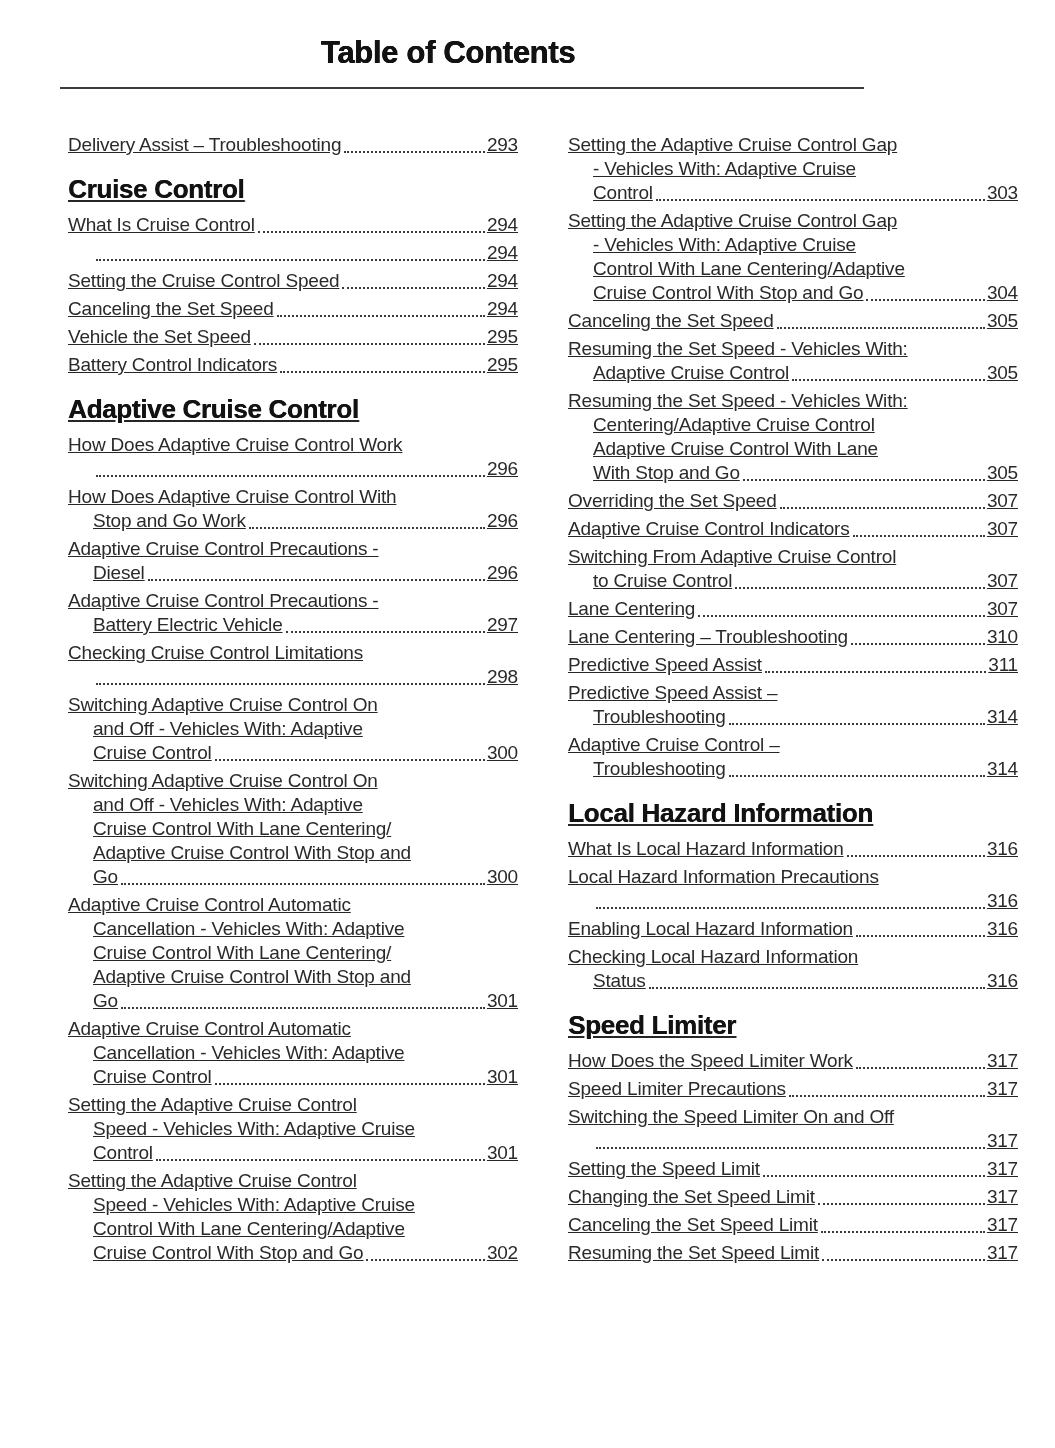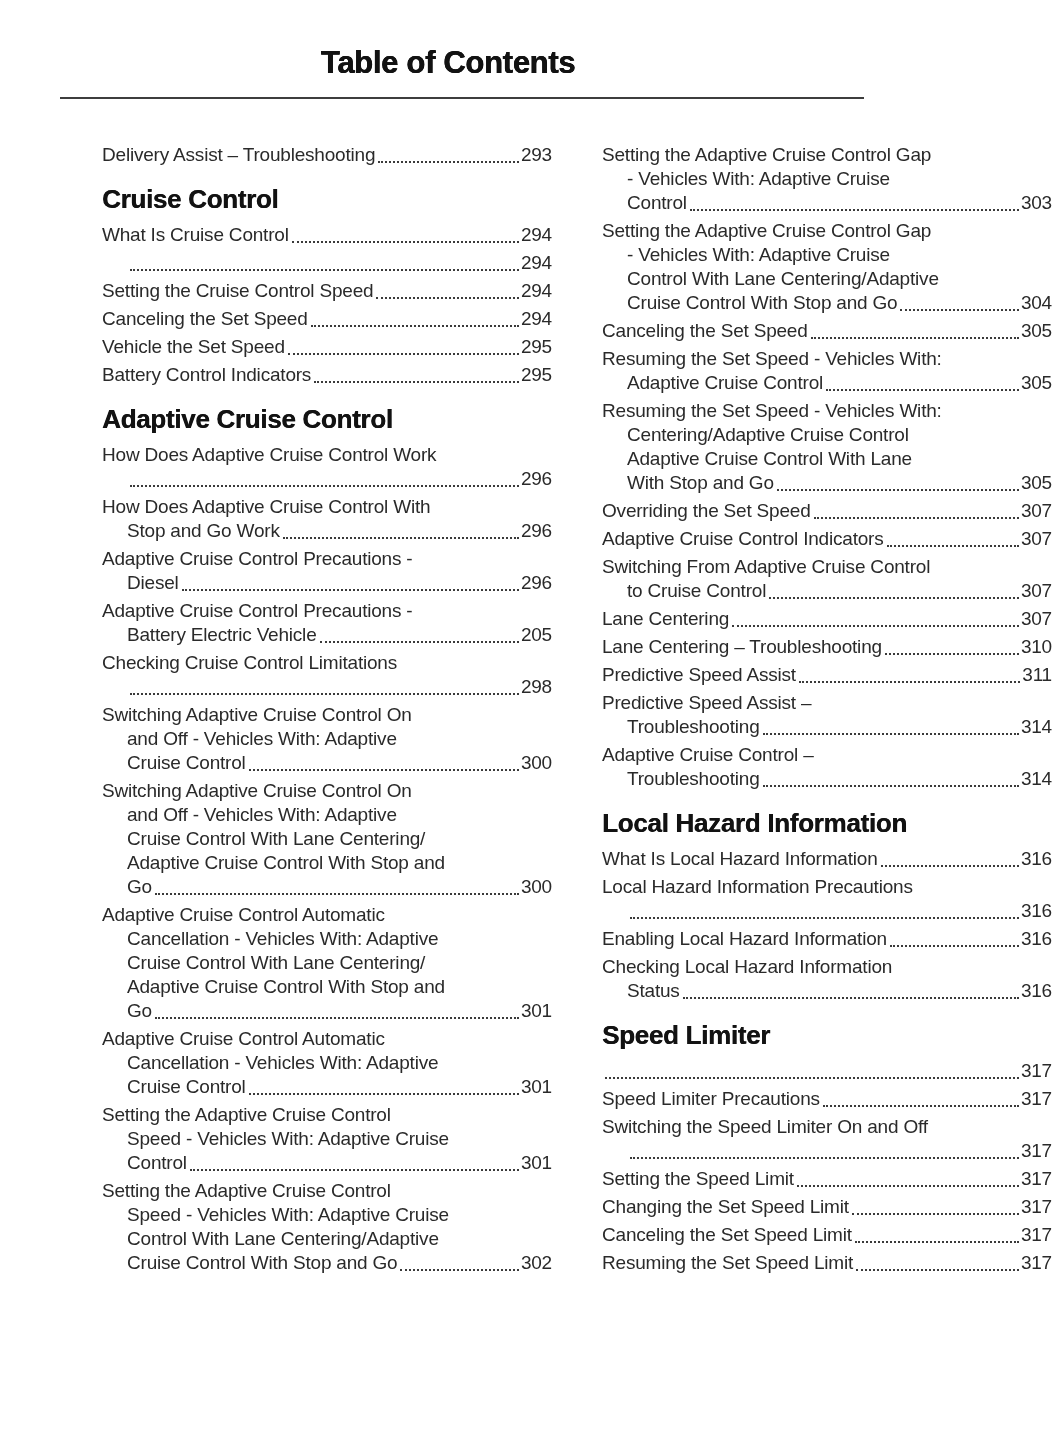--- a/index.html
+++ b/index.html
@@ -6,40 +6,41 @@
   html, body { width: 1055px; height: 1448px; overflow: hidden; }
   body {
     background: #ffffff;
     font-family: "Liberation Sans", "DejaVu Sans", sans-serif;
     color: #262626;
   }
   .page {
     position: relative;
     width: 896px;
     height: 1448px;
-    padding-top: 46px;
+    padding-top: 36px;
   }
   .doc-title {
     text-align: center;
     font-size: 31px;
     font-weight: 800;
     color: #121212;
     letter-spacing: -0.3px;
     line-height: 34px;
     text-shadow: 0.5px 0 0 currentColor, 0 0.3px 0 currentColor;
   }
   .rule {
     border: none;
     border-top: 2px solid #3d3d3d;
     margin: 17px 32px 0 60px;
   }
   .columns {
     display: flex;
-    margin: 44px 0 0 102px;
+    margin: 44px 0 0 68px;
     gap: 50px;
+    text-decoration: underline;
   }
   .toc-column {
     width: 450px;
     flex: 0 0 450px;
   }
   .toc-heading {
     font-size: 26px;
     font-weight: 800;
     color: #121212;
     letter-spacing: -0.3px;
@@ -160,21 +161,21 @@
             <span class="entry-text">Diesel</span>
             <span class="dots"></span>
             <span class="page-num">296</span>
           </div>
         </div>
         <div class="toc-entry">
           <div class="toc-line">Adaptive Cruise Control Precautions -</div>
           <div class="toc-line leader-row cont">
             <span class="entry-text">Battery Electric Vehicle</span>
             <span class="dots"></span>
-            <span class="page-num">205</span>
+            <span class="page-num">297</span>
           </div>
         </div>
         <div class="toc-entry">
           <div class="toc-line">Checking Cruise Control Limitations</div>
           <div class="toc-line leader-row cont">
             <span class="entry-text"></span>
             <span class="dots"></span>
             <span class="page-num">298</span>
           </div>
         </div>
@@ -369,20 +370,21 @@
           <div class="toc-line">Checking Local Hazard Information</div>
           <div class="toc-line leader-row cont">
             <span class="entry-text">Status</span>
             <span class="dots"></span>
             <span class="page-num">316</span>
           </div>
         </div>
         <h2 class="toc-heading">Speed Limiter</h2>
         <div class="toc-entry">
           <div class="toc-line leader-row">
+            <span class="entry-text">How Does the Speed Limiter Work</span>
             <span class="dots"></span>
             <span class="page-num">317</span>
           </div>
         </div>
         <div class="toc-entry">
           <div class="toc-line leader-row">
             <span class="entry-text">Speed Limiter Precautions</span>
             <span class="dots"></span>
             <span class="page-num">317</span>
           </div>

